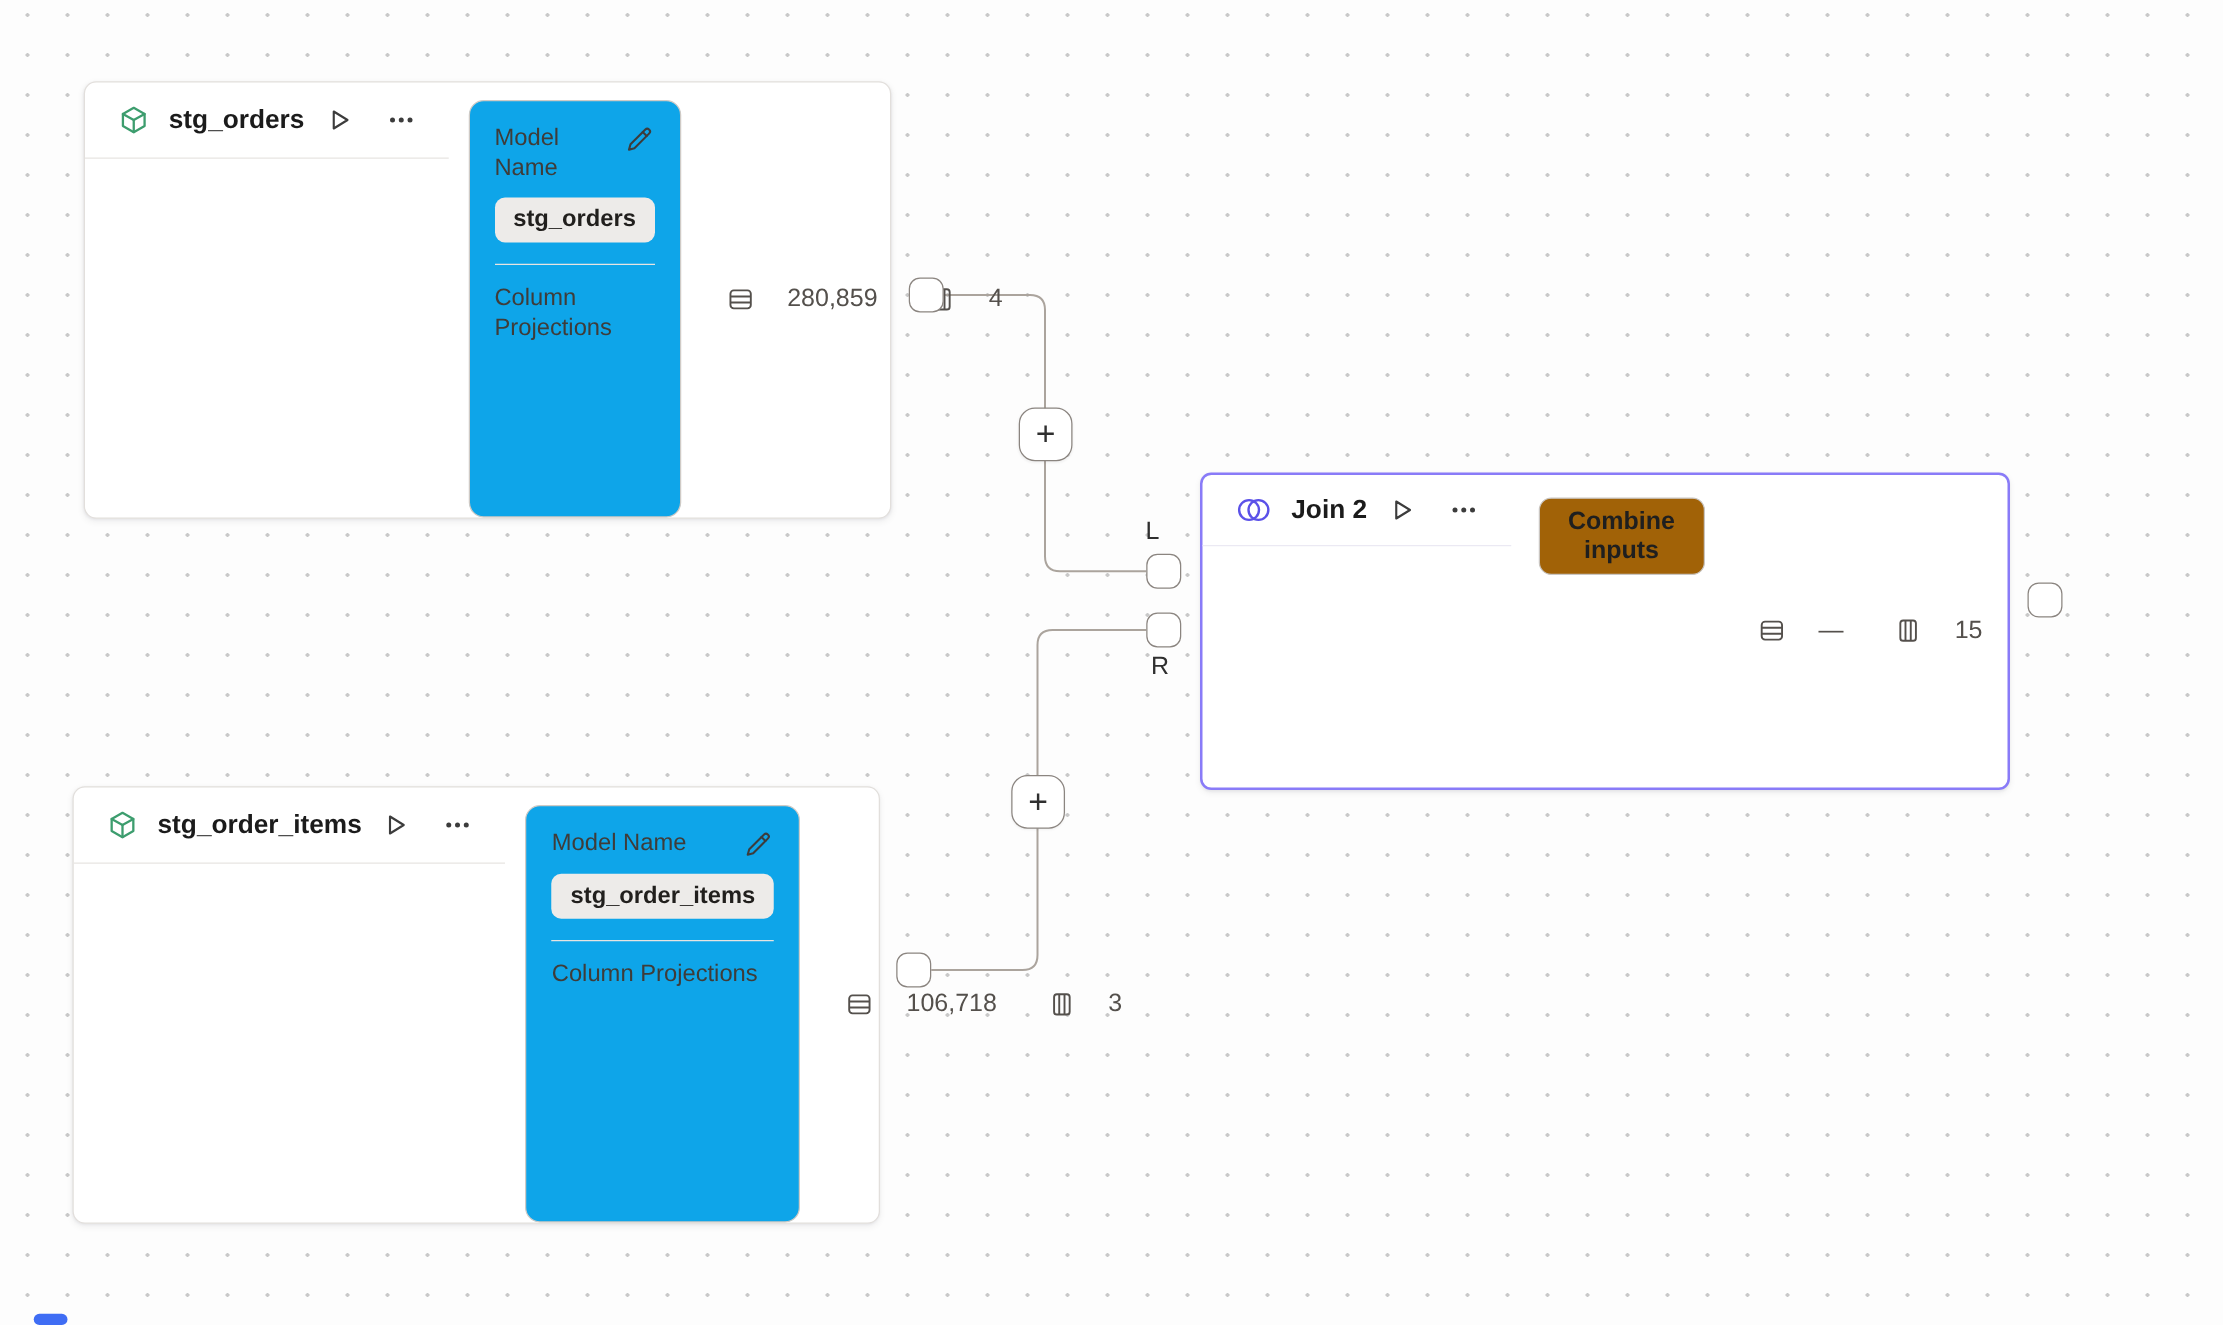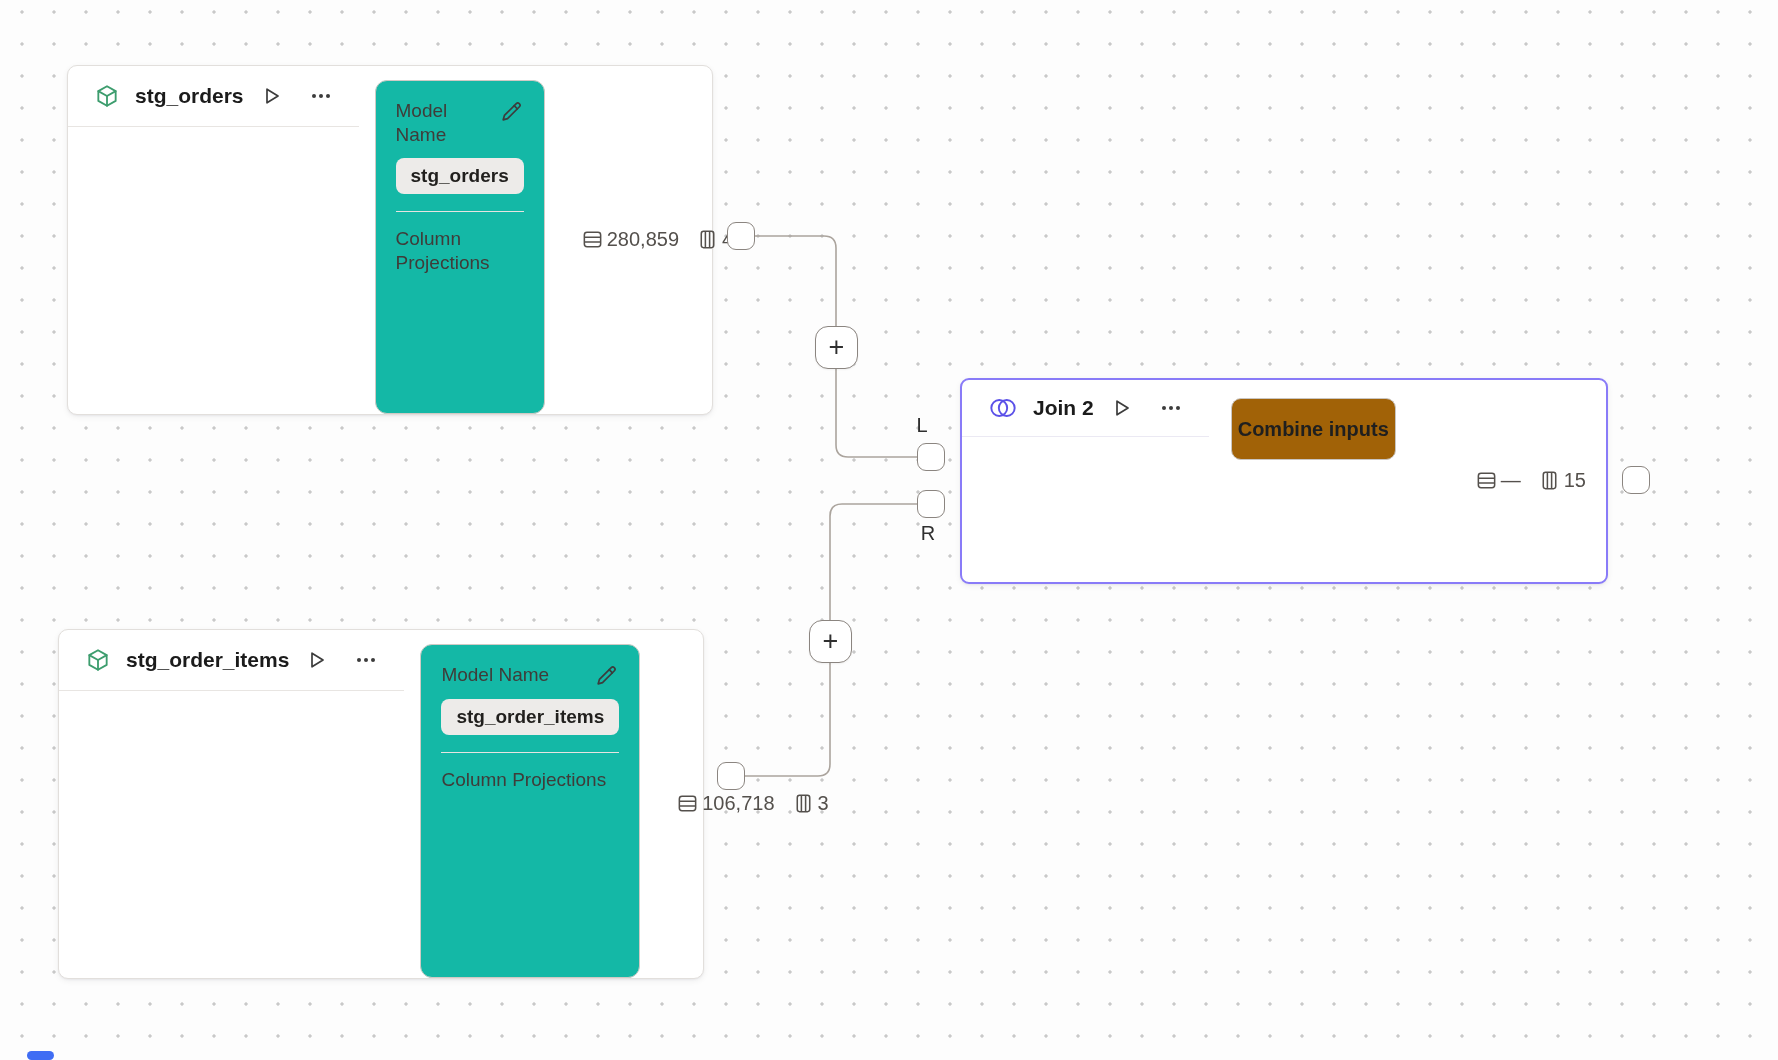--- a/index.html
+++ b/index.html
@@ -26,35 +26,35 @@
     display:flex;align-items:center;gap:15px;padding:0 26px;height:60px;flex:0 0 60px;
     border-bottom:1px solid #e8e5e2;
   }
   .node-title{font-size:21px;font-weight:600;color:#1b1b1b;flex:1 1 auto;white-space:nowrap;}
   .header-actions{display:flex;align-items:center;gap:26px;}
   .icon-btn{display:flex;align-items:center;justify-content:center;cursor:pointer;background:none;border:none;padding:0;}
 
   
   .inner-card{
     margin:14px 16px 0 16px;border:1px solid #cfcac5;border-radius:12px;
-    padding:18px 20px 20px 20px;background:#14b8a6;
+    padding:18px 20px 20px 20px;background:#0ea5e9;
   }
   .field-head{display:flex;align-items:flex-start;justify-content:space-between;}
   .field-label{font-size:19px;font-weight:500;color:#3f3c39;line-height:24px;}
   .pill{
     display:inline-flex;align-items:center;gap:9px;margin-top:11px;
     background:#edebe9;border-radius:8px;padding:6px 15px;
     font-size:19px;font-weight:600;color:#211f1d;line-height:24px;
   }
   .card-divider{height:1px;background:#e7e4e1;margin:17px 0 15px 0;}
 
   
   .node-footer{
     flex:1 1 auto;display:flex;align-items:center;justify-content:flex-end;
-    gap:3px;padding:0 20px 2px 20px;color:#54504c;font-size:20px;font-weight:500;
+    gap:26px;padding:0 20px 2px 20px;color:#54504c;font-size:20px;font-weight:500;
   }
   .stat-num{margin-right:14px;}
   .stat-num.last{margin-right:0;}
 
   
   .join-node{border:2px solid #897bf8;border-radius:9px;}
   .join-node .node-header{border-bottom:1px solid #ebe9f3;height:56px;flex:0 0 56px;}
   .combine-btn{
     margin:18px 22px 0 22px;height:62px;border:1px solid #c9c5c1;border-radius:10px;
     background:#a16207;display:flex;align-items:center;justify-content:center;
@@ -194,21 +194,21 @@
         </svg>
       <span class="stat-num">106,718</span>
       <svg width="23" height="23" viewBox="0 0 24 24" fill="none" stroke="#54504c" stroke-width="1.6" stroke-linejoin="round">
           <rect x="5.5" y="3.5" width="13" height="17" rx="2.4"></rect>
           <path d="M9.8 3.5v17M14.2 3.5v17"></path>
         </svg>
       <span class="stat-num last">3</span>
     </div>
   </div>
 
-  <div class="node join-node" style="left:960px;top:378px;width:648px;height:206px;">
+  <div class="node join-node" style="left:960px;top:378px;width:648px;height:254px;">
     <div class="node-header">
       <svg width="30" height="26" viewBox="0 0 28 24" fill="none" stroke="#5b51e8" stroke-width="1.8">
         <circle cx="10.5" cy="12" r="7.4"></circle>
           <circle cx="17.5" cy="12" r="7.4"></circle>
       </svg>
       <span class="node-title">Join 2</span>
       <span class="header-actions">
         <button class="icon-btn">
           <svg width="24" height="24" viewBox="0 0 24 24" fill="none" stroke="#3c3c3c" stroke-width="1.7" stroke-linejoin="round">
               <path d="M8 5.2 L19 12 L8 18.8 Z"></path>

